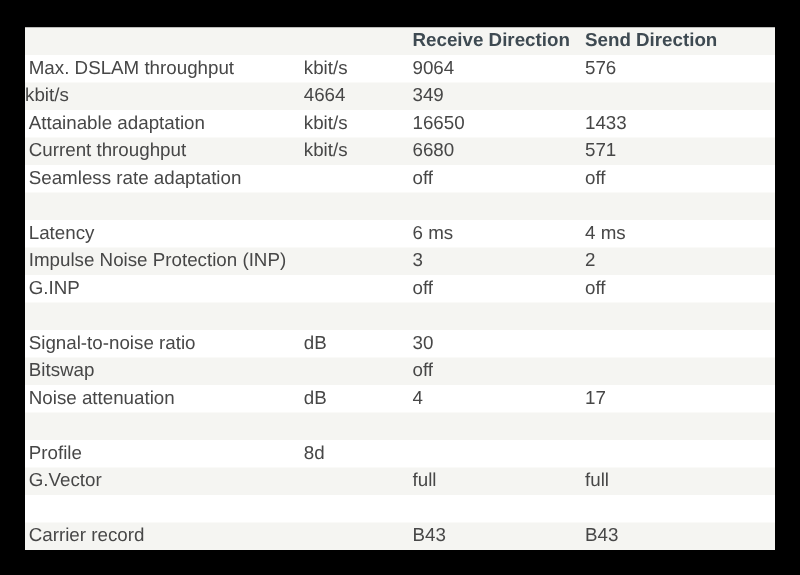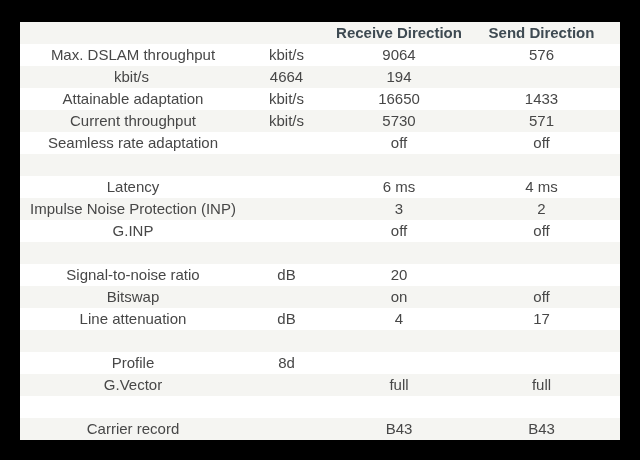--- a/index.html
+++ b/index.html
@@ -26,23 +26,23 @@
   .row{
     display:grid;
     grid-template-columns:223px 87px 138px 147px;
     height:22px;
     line-height:22px;
     padding-right:5px;
     box-sizing:border-box;
     align-items:center;
   }
   .row.gray{background:var(--stripe);}
-  .cell{overflow:hidden;white-space:nowrap;height:22px;line-height:21px;text-align:center;}
+  .cell{overflow:hidden;white-space:nowrap;height:22px;line-height:21px;}
   .cell.label{padding-left:3px;}
-  .cell.receive,.cell.send{text-align:center;}
+  .cell.receive,.cell.send{text-align:left;}
   .row.header .cell{
     font-weight:700;
     color:var(--header-text);
   }
 </style>
 </head>
 <body>
 
 <div class="screen">
   <div class="dsl-table">
@@ -55,32 +55,32 @@
     <div id="tbody">
         <div class="row">
           <div class="cell label">Max. DSLAM throughput</div>
           <div class="cell unit">kbit/s</div>
           <div class="cell receive">9064</div>
           <div class="cell send">576</div>
         </div>
         <div class="row gray">
           <div class="cell unit">kbit/s</div>
           <div class="cell receive">4664</div>
-          <div class="cell send">194</div>
+          <div class="cell send">349</div>
         </div>
         <div class="row">
           <div class="cell label">Attainable adaptation</div>
           <div class="cell unit">kbit/s</div>
           <div class="cell receive">16650</div>
           <div class="cell send">1433</div>
         </div>
         <div class="row gray">
           <div class="cell label">Current throughput</div>
           <div class="cell unit">kbit/s</div>
-          <div class="cell receive">5730</div>
+          <div class="cell receive">6680</div>
           <div class="cell send">571</div>
         </div>
         <div class="row">
           <div class="cell label">Seamless rate adaptation</div>
           <div class="cell unit"></div>
           <div class="cell receive">off</div>
           <div class="cell send">off</div>
         </div>
         <div class="row gray"></div>
         <div class="row">
@@ -98,30 +98,29 @@
         <div class="row">
           <div class="cell label">G.INP</div>
           <div class="cell unit"></div>
           <div class="cell receive">off</div>
           <div class="cell send">off</div>
         </div>
         <div class="row gray"></div>
         <div class="row">
           <div class="cell label">Signal-to-noise ratio</div>
           <div class="cell unit">dB</div>
-          <div class="cell send">20</div>
+          <div class="cell send">30</div>
         </div>
         <div class="row gray">
           <div class="cell label">Bitswap</div>
           <div class="cell unit"></div>
-          <div class="cell receive">on</div>
           <div class="cell send">off</div>
         </div>
         <div class="row">
-          <div class="cell label">Line attenuation</div>
+          <div class="cell label">Noise attenuation</div>
           <div class="cell unit">dB</div>
           <div class="cell receive">4</div>
           <div class="cell send">17</div>
         </div>
         <div class="row gray"></div>
         <div class="row">
           <div class="cell label">Profile</div>
           <div class="cell unit">8d</div>
           <div class="cell receive"></div>
           <div class="cell send"></div>

